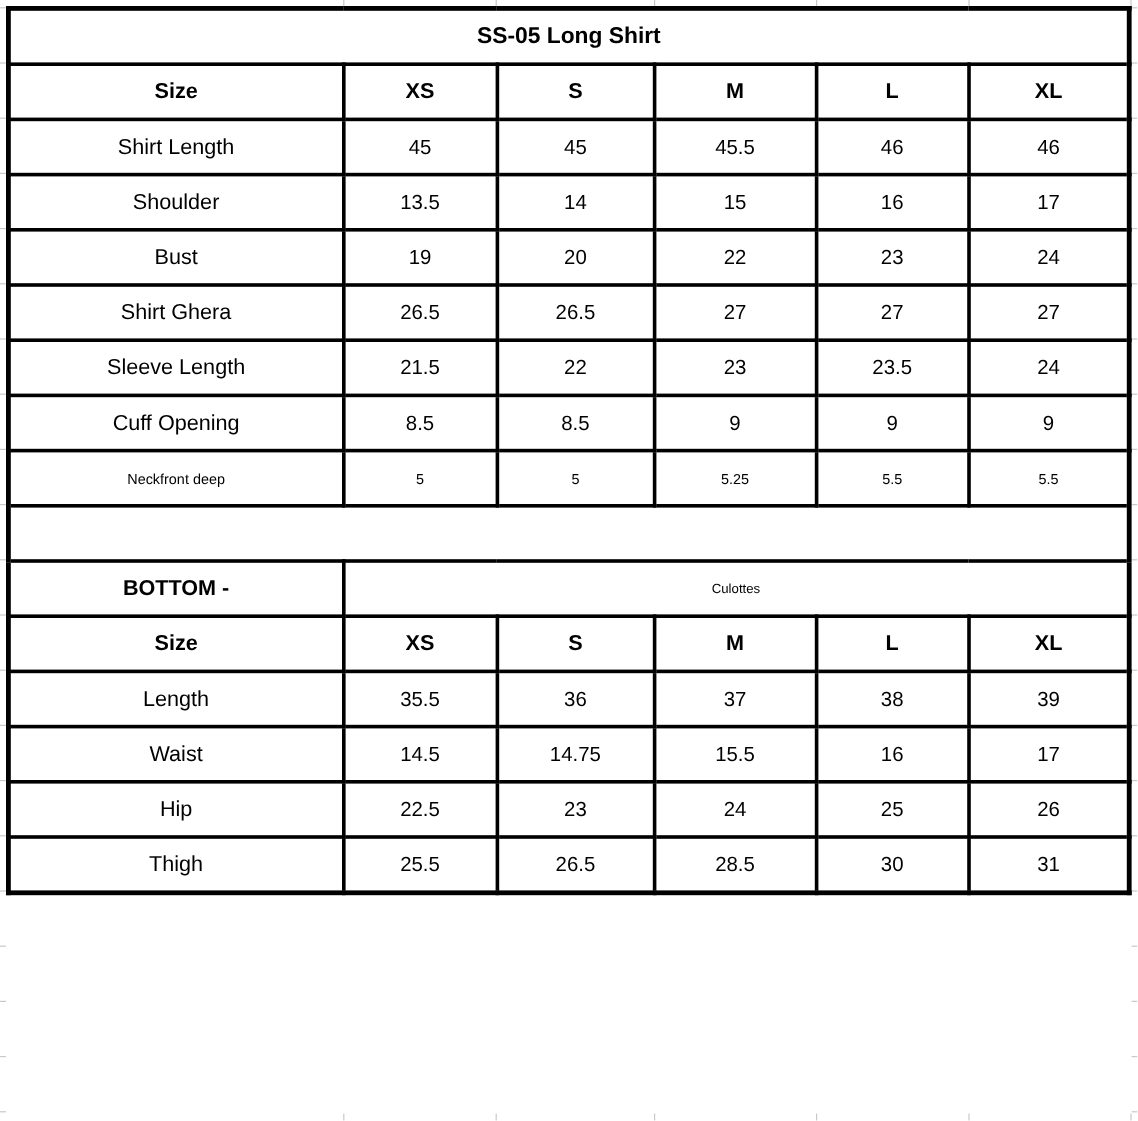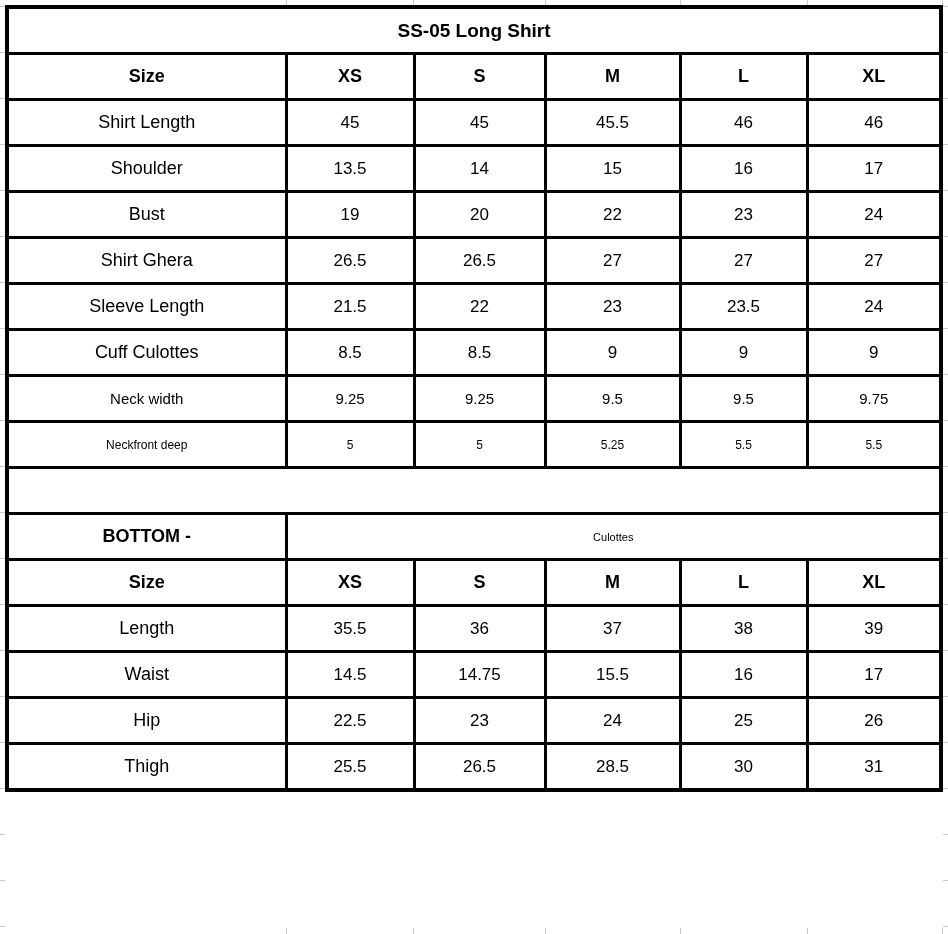--- a/index.html
+++ b/index.html
@@ -156,34 +156,26 @@
         </tr>
         <tr>
           <td class="row-label">Sleeve Length</td>
           <td class="value-cell">21.5</td>
           <td class="value-cell">22</td>
           <td class="value-cell">23</td>
           <td class="value-cell">23.5</td>
           <td class="value-cell">24</td>
         </tr>
         <tr>
-          <td class="row-label">Cuff Culottes</td>
+          <td class="row-label">Cuff Opening</td>
           <td class="value-cell">8.5</td>
           <td class="value-cell">8.5</td>
           <td class="value-cell">9</td>
           <td class="value-cell">9</td>
           <td class="value-cell">9</td>
-        </tr>
-        <tr>
-          <td class="row-label sm">Neck width</td>
-          <td class="value-cell sm">9.25</td>
-          <td class="value-cell sm">9.25</td>
-          <td class="value-cell sm">9.5</td>
-          <td class="value-cell sm">9.5</td>
-          <td class="value-cell sm">9.75</td>
         </tr>
         <tr>
           <td class="row-label xs">Neckfront deep</td>
           <td class="value-cell xs">5</td>
           <td class="value-cell xs">5</td>
           <td class="value-cell xs">5.25</td>
           <td class="value-cell xs">5.5</td>
           <td class="value-cell xs">5.5</td>
         </tr>
         <tr>

